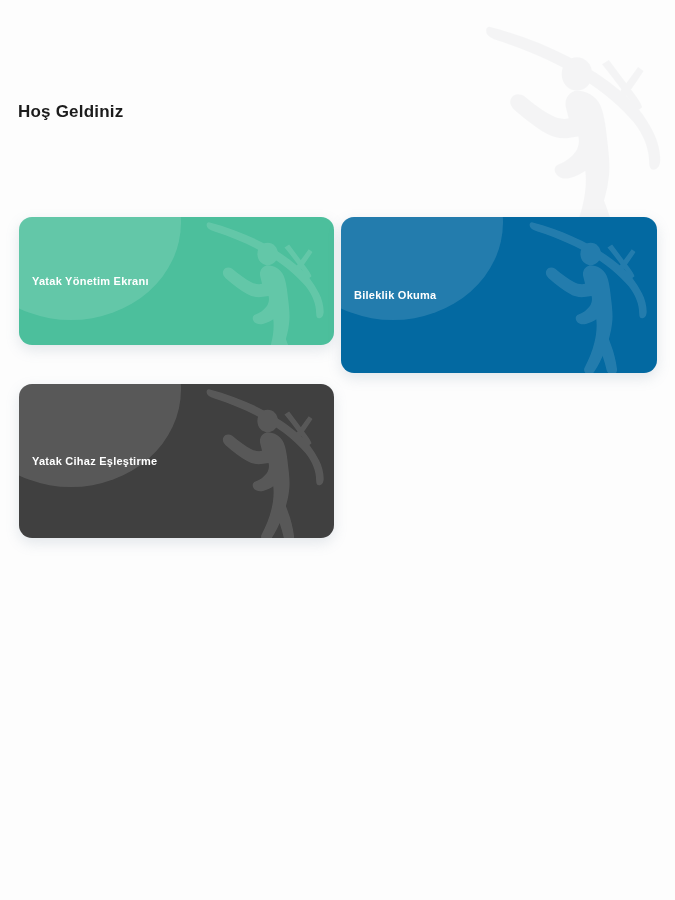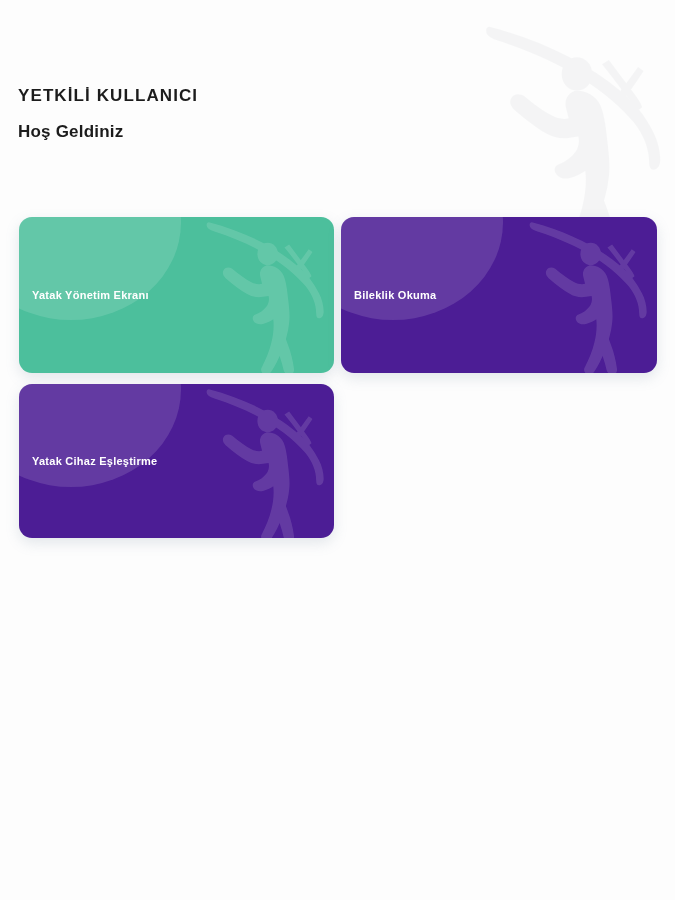--- a/index.html
+++ b/index.html
@@ -100,21 +100,21 @@
     position: absolute;
     right: -4px;
     top: -6px;
     width: 150px;
     height: 168px;
     opacity: 0.13;
     z-index: 3;
   }
   .tile .tile-watermark svg { width: 100%; height: 100%; display: block; }
 
-  #tile-0 { left: 19px;  top: 217px; width: 315px; height: 156px; background: #4cbf9c; }
+  #tile-0 { left: 19px;  top: 217px; width: 315px; height: 128px; background: #4cbf9c; }
   #tile-1 { left: 341px; top: 217px; width: 316px; height: 156px; background: #f9604f; }
   #tile-2 { left: 19px;  top: 384px; width: 315px; height: 154px; background: #3f91e8; }
 </style>
 </head>
 <body style="background: rgb(253, 253, 253);">
 
 <div id="page-watermark">
   <svg viewBox="0 0 160 180" xmlns="http://www.w3.org/2000/svg">
     <g fill="#6b7280">
 
@@ -139,21 +139,20 @@
                C54 68 61 73 67 76 C71 78 75 79 79 78 L77 70 C76 65 78 60 84 58 Z"></path>
 
       <path d="M96 118 C100 126 104 135 107 144 C110 152 112 160 113 168
                C114 172 112 175 109 175 C106 176 103 174 102 170
                C100 161 97 152 93 144 Z"></path>
     </g>
   </svg>
 </div>
 
 <div id="header">
-  <div class="line1" style="color: rgb(28, 28, 28);">YETKİLİ KULLANICI</div>
   <div class="line2" style="color: rgb(28, 28, 28);">Hoş Geldiniz</div>
 </div>
 
 <div id="card-area">
 
   <div class="tile" id="tile-0" style="background: rgb(76, 191, 156);">
     <div class="corner-glow"></div>
     <div class="tile-watermark">
       <svg viewBox="0 0 160 180" xmlns="http://www.w3.org/2000/svg">
         <g fill="#ffffff">
@@ -176,21 +175,21 @@
                    C54 68 61 73 67 76 C71 78 75 79 79 78 L77 70 C76 65 78 60 84 58 Z"></path>
           <path d="M96 118 C100 126 104 135 107 144 C110 152 112 160 113 168
                    C114 172 112 175 109 175 C106 176 103 174 102 170
                    C100 161 97 152 93 144 Z"></path>
         </g>
       </svg>
     </div>
     <div class="tile-label" style="color: rgb(255, 255, 255);">Yatak Yönetim Ekranı</div>
   </div>
 
-  <div class="tile" id="tile-1" style="background: #4c1d95;">
+  <div class="tile" id="tile-1" style="background: #0369a1;">
     <div class="corner-glow"></div>
     <div class="tile-watermark">
       <svg viewBox="0 0 160 180" xmlns="http://www.w3.org/2000/svg">
         <g fill="#ffffff">
           <path d="M22 12 C60 22 92 38 116 58 C126 66 134 76 140 88 C143 94 145 101 145 108
                    C145 112 143 115 140 115 C138 115 137 113 137 110 C137 100 133 90 126 81
                    C106 57 72 36 28 22 C24 21 21 19 20 17 C19 14 20 12 22 12 Z"></path>
           <path d="M108 36 C114 44 120 52 126 60 C129 64 131 67 132 70 L128 73
                    C126 69 123 65 120 61 C114 53 108 45 103 39 Z"></path>
           <path d="M133 44 C128 52 122 60 116 68 L112 64 C118 56 124 48 129 41 Z"></path>
@@ -207,21 +206,21 @@
                    C54 68 61 73 67 76 C71 78 75 79 79 78 L77 70 C76 65 78 60 84 58 Z"></path>
           <path d="M96 118 C100 126 104 135 107 144 C110 152 112 160 113 168
                    C114 172 112 175 109 175 C106 176 103 174 102 170
                    C100 161 97 152 93 144 Z"></path>
         </g>
       </svg>
     </div>
     <div class="tile-label" style="color: rgb(255, 255, 255);">Bileklik Okuma</div>
   </div>
 
-  <div class="tile" id="tile-2" style="background: #4c1d95;">
+  <div class="tile" id="tile-2" style="background: #404040;">
     <div class="corner-glow"></div>
     <div class="tile-watermark">
       <svg viewBox="0 0 160 180" xmlns="http://www.w3.org/2000/svg">
         <g fill="#ffffff">
           <path d="M22 12 C60 22 92 38 116 58 C126 66 134 76 140 88 C143 94 145 101 145 108
                    C145 112 143 115 140 115 C138 115 137 113 137 110 C137 100 133 90 126 81
                    C106 57 72 36 28 22 C24 21 21 19 20 17 C19 14 20 12 22 12 Z"></path>
           <path d="M108 36 C114 44 120 52 126 60 C129 64 131 67 132 70 L128 73
                    C126 69 123 65 120 61 C114 53 108 45 103 39 Z"></path>
           <path d="M133 44 C128 52 122 60 116 68 L112 64 C118 56 124 48 129 41 Z"></path>

